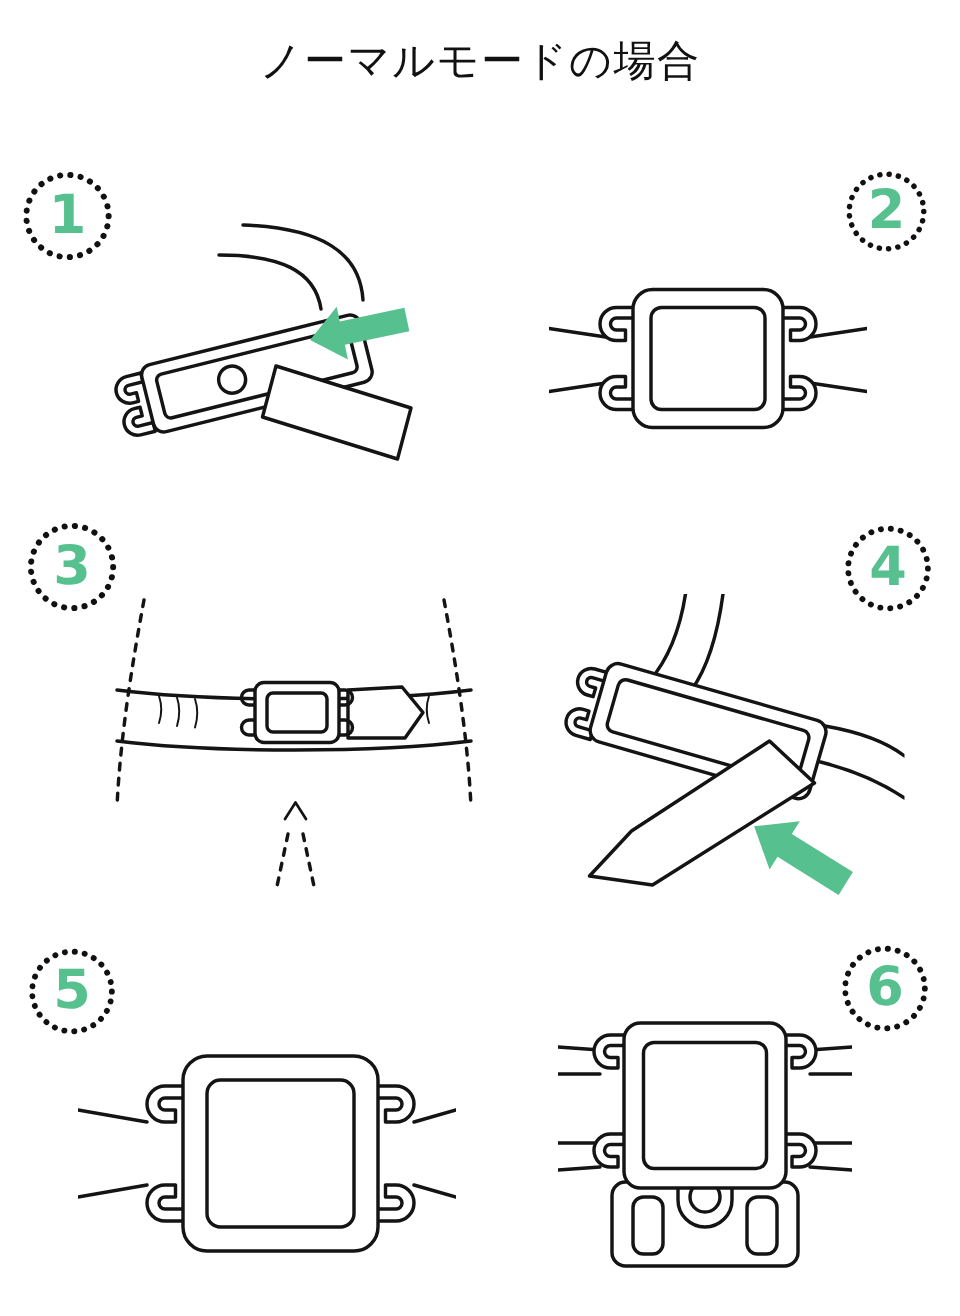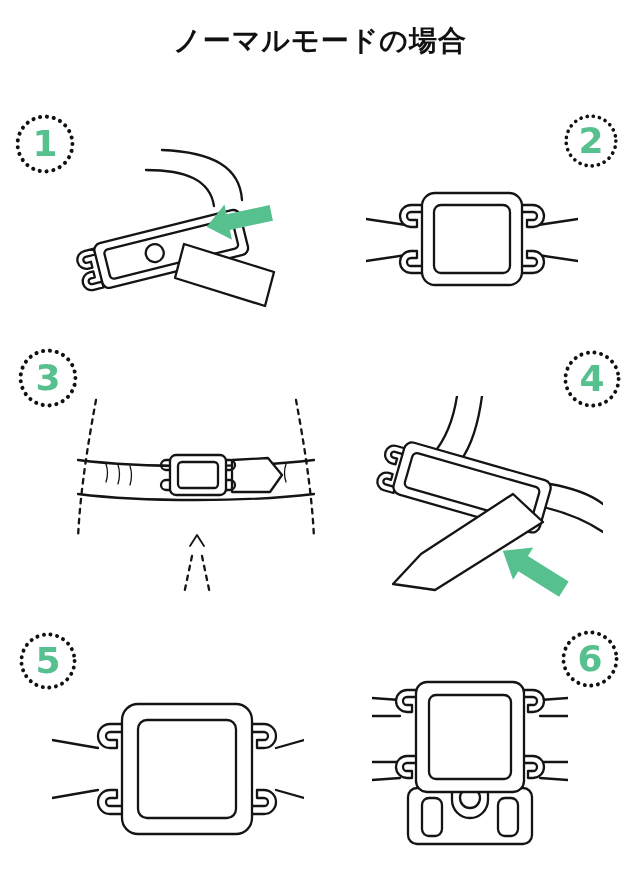--- a/index.html
+++ b/index.html
@@ -1,21 +1,21 @@
 <!DOCTYPE html>
 <html style="--accent: #57c08f; --line: #141414;"><head>
 <meta charset="utf-8">
 <style>
   :root { --accent:#57c08f; --line:#141414; }
   * { margin:0; padding:0; box-sizing:border-box; }
   html,body { background:#fff; }
   body { font-family:"DejaVu Sans","Liberation Sans",sans-serif; }
   .page { position:relative; width:640px; height:877px; background:#fff; overflow:hidden; margin:0 auto; }
   .title { position:absolute; top:22px; left:0; width:100%; text-align:center;
-           font-size:28px; font-weight:700; color:#111; letter-spacing:1px; }
+           font-size:28px; font-weight:400; color:#111; letter-spacing:1px; }
   .badge { position:absolute; }
   .badge svg { position:absolute; inset:0; width:100%; height:100%; }
   .badge-num { position:absolute; inset:0; display:flex; align-items:center; justify-content:center;
                font-weight:700; font-size:36px; color:var(--accent); line-height:1; }
   .illus { position:absolute; }
   .illus svg { display:block; width:100%; height:100%; }
   .stroke { stroke:var(--line); fill:none; stroke-width:2.3; stroke-linecap:round; stroke-linejoin:round; }
   .accent-fill { color:var(--accent); }
 </style>
 </head>

